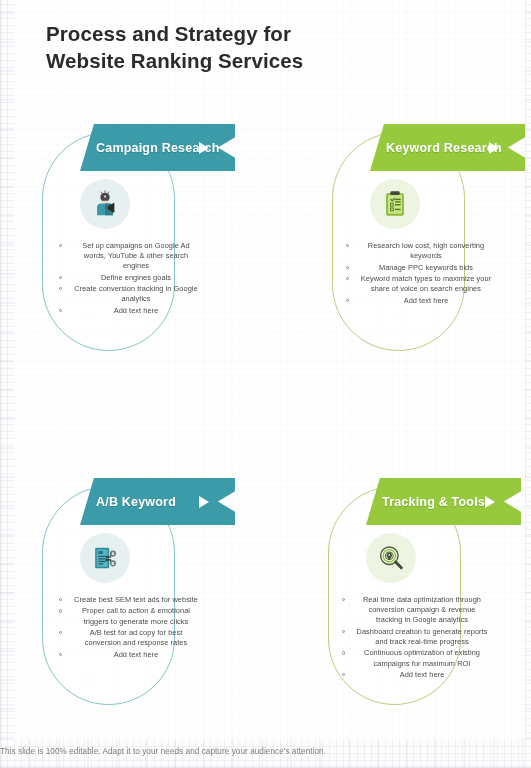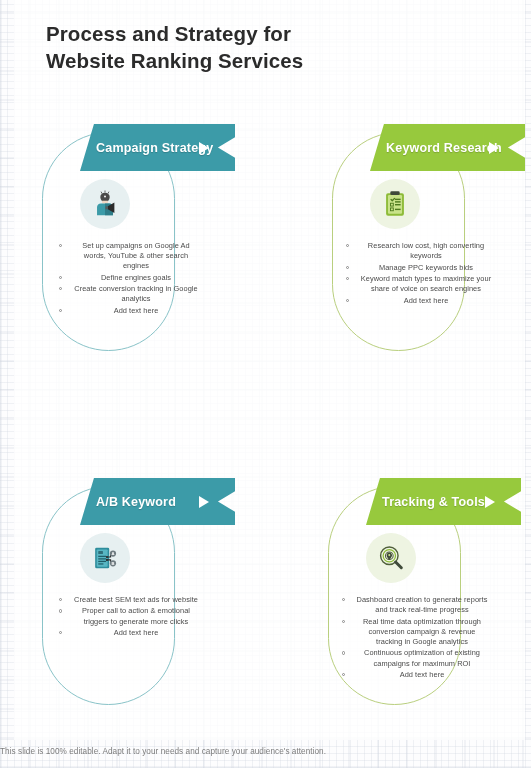--- a/index.html
+++ b/index.html
@@ -182,21 +182,21 @@
 
   <div class="title">
     <span class="title-line">Process and Strategy for</span>
     <span class="title-line">Website Ranking Services</span>
   </div>
 
   <div class="card teal" id="card-campaign">
     <div class="card-capsule"></div>
 
     <div class="banner">
-      <span class="banner-label">Campaign Strategy</span>
+      <span class="banner-label">Campaign Research</span>
       <span class="banner-arrow"></span>
     </div>
 
     <div class="icon-bubble">
       <svg width="30" height="30" viewBox="0 0 32 32" aria-hidden="true">
         <path d="M16 4c-3 0-5 2-5 4.6 0 2 1 3.6 2.2 4.4h5.6C20 12.2 21 10.6 21 8.6 21 6 19 4 16 4z" fill="#4a4a4a"></path>
         <path d="M13 12.5h6v3h-6z" fill="#f0d6c2"></path>
         <path d="M11.5 15.5h9c2.2 0 4 1.8 4 4v8.5h-17V19.5c0-2.2 1.8-4 4-4z" fill="#3c9ba8"></path>
         <path d="M16 15.5h4.5c2.2 0 4 1.8 4 4v8.5H16z" fill="#2f7d89"></path>
         <path d="M19 18.5l7-4v11l-7-4z" fill="#2b2b2b"></path>
@@ -269,20 +269,21 @@
         <text x="24.5" y="13.1" font-family="'Liberation Sans', sans-serif" font-size="4.4" font-weight="bold" fill="#ffffff" text-anchor="middle">A</text>
         <text x="24.5" y="23.5" font-family="'Liberation Sans', sans-serif" font-size="4.4" font-weight="bold" fill="#ffffff" text-anchor="middle">B</text>
         <circle cx="18.1" cy="15" r="1.1" fill="#2b2b2b"></circle>
         <circle cx="18.1" cy="18" r="1.1" fill="#2b2b2b"></circle>
       </svg>
     </div>
 
     <ul class="bullets">
       <li class="bullet">Create best SEM text ads for website</li>
       <li class="bullet">Proper call to action &amp; emotional  triggers to generate more clicks</li>
+      <li class="bullet">A/B test for ad copy for best conversion and response rates</li>
       <li class="bullet">Add text here</li>
     </ul>
   </div>
 
   <div class="card green" id="card-tracking">
     <div class="card-capsule"></div>
 
     <div class="banner">
       <span class="banner-label">Tracking &amp; Tools</span>
       <span class="banner-arrow"></span>
@@ -293,22 +294,22 @@
         <circle cx="14.2" cy="13.6" r="9.3" fill="none" stroke="#4f5f3a" stroke-width="1.5"></circle>
         <circle cx="14.2" cy="13.6" r="6.6" fill="none" stroke="#8dbb38" stroke-width="1.3"></circle>
         <circle cx="14.2" cy="13.6" r="4.1" fill="none" stroke="#4f5f3a" stroke-width="1.1"></circle>
         <path d="M14.2 10.1c-1.6 0-2.9 1.3-2.9 2.9 0 2.1 2.9 5 2.9 5s2.9-2.9 2.9-5c0-1.6-1.3-2.9-2.9-2.9z" fill="#3f4a3a"></path>
         <circle cx="14.2" cy="12.9" r="1.1" fill="#c9e38a"></circle>
         <path d="M20.9 20.3l6.1 6.1" stroke="#3f4a3a" stroke-width="3.2" stroke-linecap="round"></path>
       </svg>
     </div>
 
     <ul class="bullets">
+      <li class="bullet">Real time data optimization through conversion campaign &amp; revenue tracking in Google analytics</li>
       <li class="bullet">Dashboard creation to  generate reports and  track real-time progress</li>
-      <li class="bullet">Real time data optimization through conversion campaign &amp; revenue tracking in Google analytics</li>
       <li class="bullet">Continuous optimization of existing campaigns for maximum ROI</li>
       <li class="bullet">Add text here</li>
     </ul>
   </div>
 
   <div class="footer">This slide is 100% editable. Adapt it to your needs and capture your audience's attention.</div>
 
 </div>
 
 </body></html>

